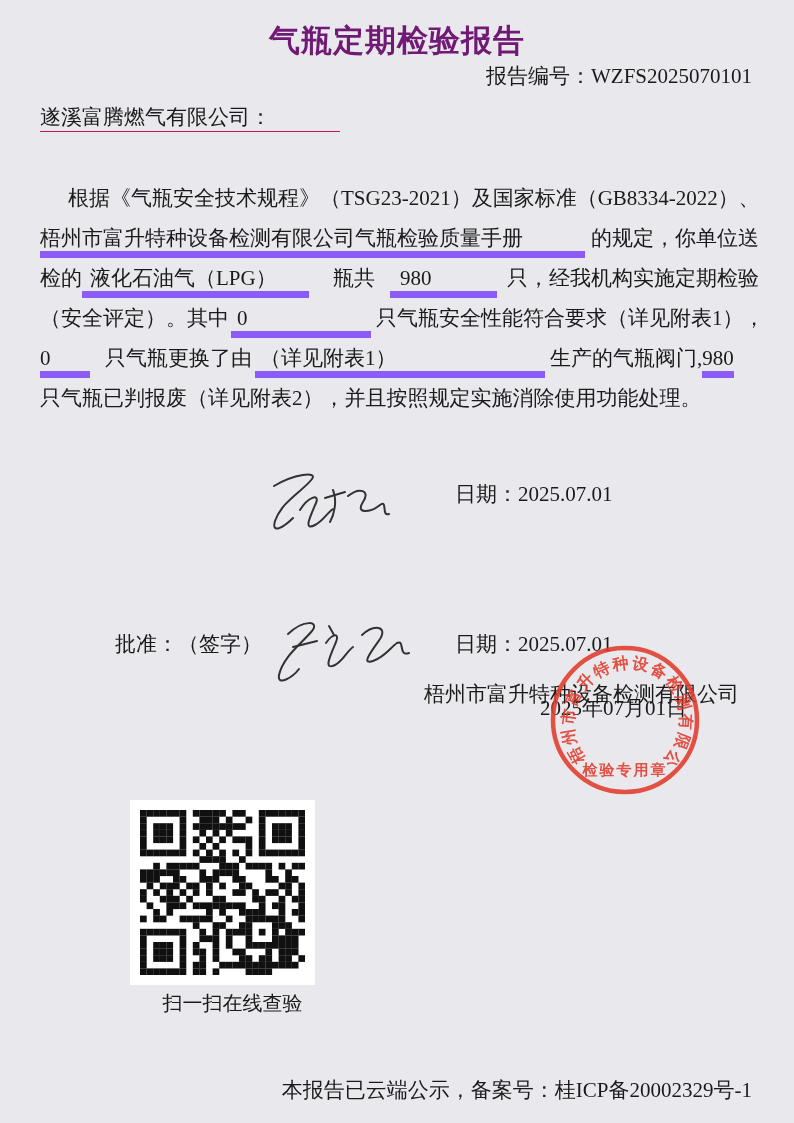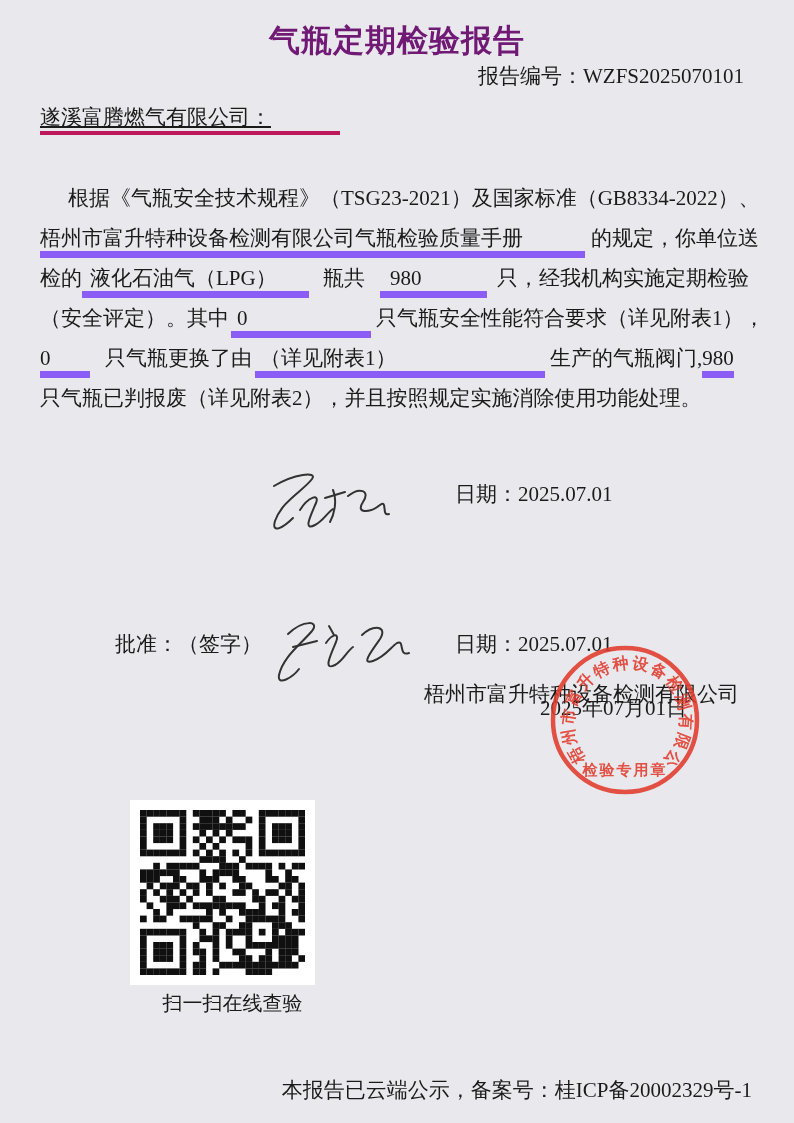--- a/index.html
+++ b/index.html
@@ -20,37 +20,36 @@
   .title{
     left:0;right:0;top:20px;
     text-align:center;
     font-size:31px;
     font-weight:bold;
     font-family:"Liberation Sans","DejaVu Sans",sans-serif;
     letter-spacing:1px;
     color:#701a75;
   }
   .report-no{
-    right:50px;top:62px;
+    right:42px;top:62px;
     font-size:21px;
     text-align:right;
     white-space:nowrap;
   }
   .addressee{
     left:40px;top:104px;
     font-size:21px;
     white-space:nowrap;
   }
   .addr-u{
     display:inline-block;
     width:300px;
-    border-bottom:4px solid #be185d;
+    border-bottom:1px solid #be185d;
     line-height:1.3;
     white-space:nowrap;
-    text-decoration:underline;
   }
   .bodyline{
     left:40px;
     font-size:21px;
     line-height:40px;
     height:40px;
     white-space:nowrap;
   }
   .fill{
     display:inline-block;
@@ -96,21 +95,21 @@
     <span class="addr-u">遂溪富腾燃气有限公司：</span>
   </div>
 
   <div class="abs bodyline" style="left:68px;top:178px;">根据《气瓶安全技术规程》（TSG23-2021）及国家标准（GB8334-2022）、</div>
 
   <div class="abs bodyline" style="top:218px;">
     <span class="fill" style="width:545px;">梧州市富升特种设备检测有限公司气瓶检验质量手册</span><span style="margin-left:6px;">的规定，你单位送</span>
   </div>
 
   <div class="abs bodyline" style="top:258px;">
-    <span>检的</span><span class="fill" style="width:227px;text-indent:8px;">液化石油气（LPG）</span><span style="margin-left:14px;">瓶共</span><span class="fill" style="width:107px;text-indent:10px;margin-left:15px;">980</span><span style="margin-left:10px;">只，经我机构实施定期检验</span>
+    <span>检的</span><span class="fill" style="width:227px;text-indent:8px;">液化石油气（LPG）</span><span style="margin-left:24px;">瓶共</span><span class="fill" style="width:107px;text-indent:10px;margin-left:15px;">980</span><span style="margin-left:10px;">只，经我机构实施定期检验</span>
   </div>
 
   <div class="abs bodyline" style="top:298px;">
     <span>（安全评定）。其中</span><span class="fill" style="width:140px;text-indent:6px;margin-left:2px;">0</span><span style="margin-left:5px;">只气瓶安全性能符合要求（详见附表1），</span>
   </div>
 
   <div class="abs bodyline" style="top:338px;">
     <span class="fill" style="width:50px;">0</span><span style="margin-left:15px;">只气瓶更换了由</span><span class="fill" style="width:290px;text-indent:5px;margin-left:3px;">（详见附表1）</span><span style="margin-left:5px;">生产的气瓶阀门,</span><span class="fill">980</span>
   </div>
 

